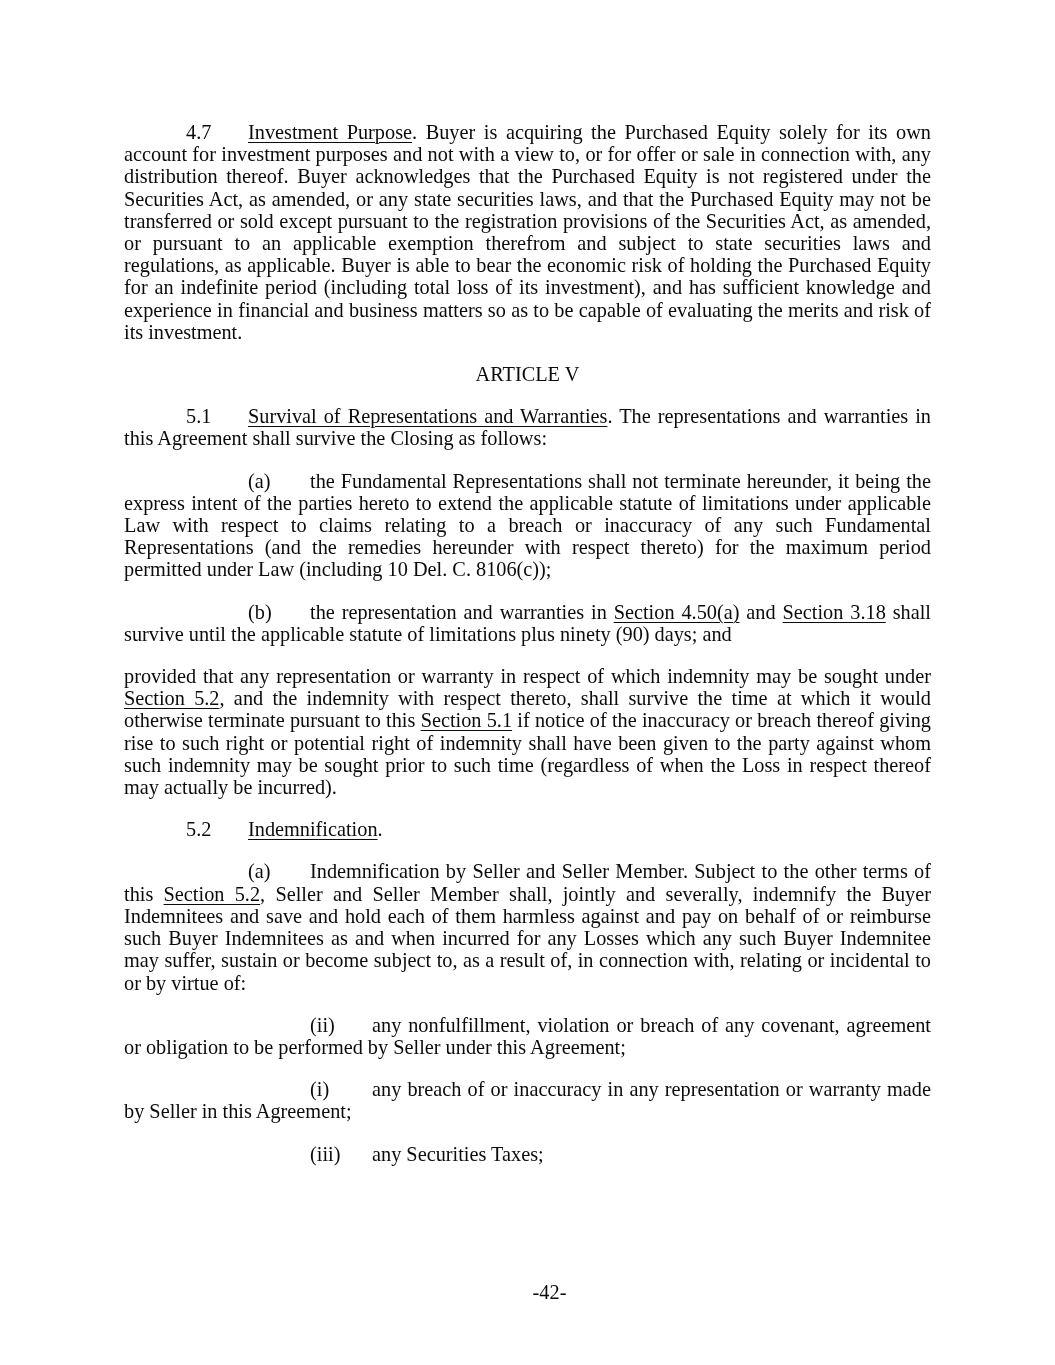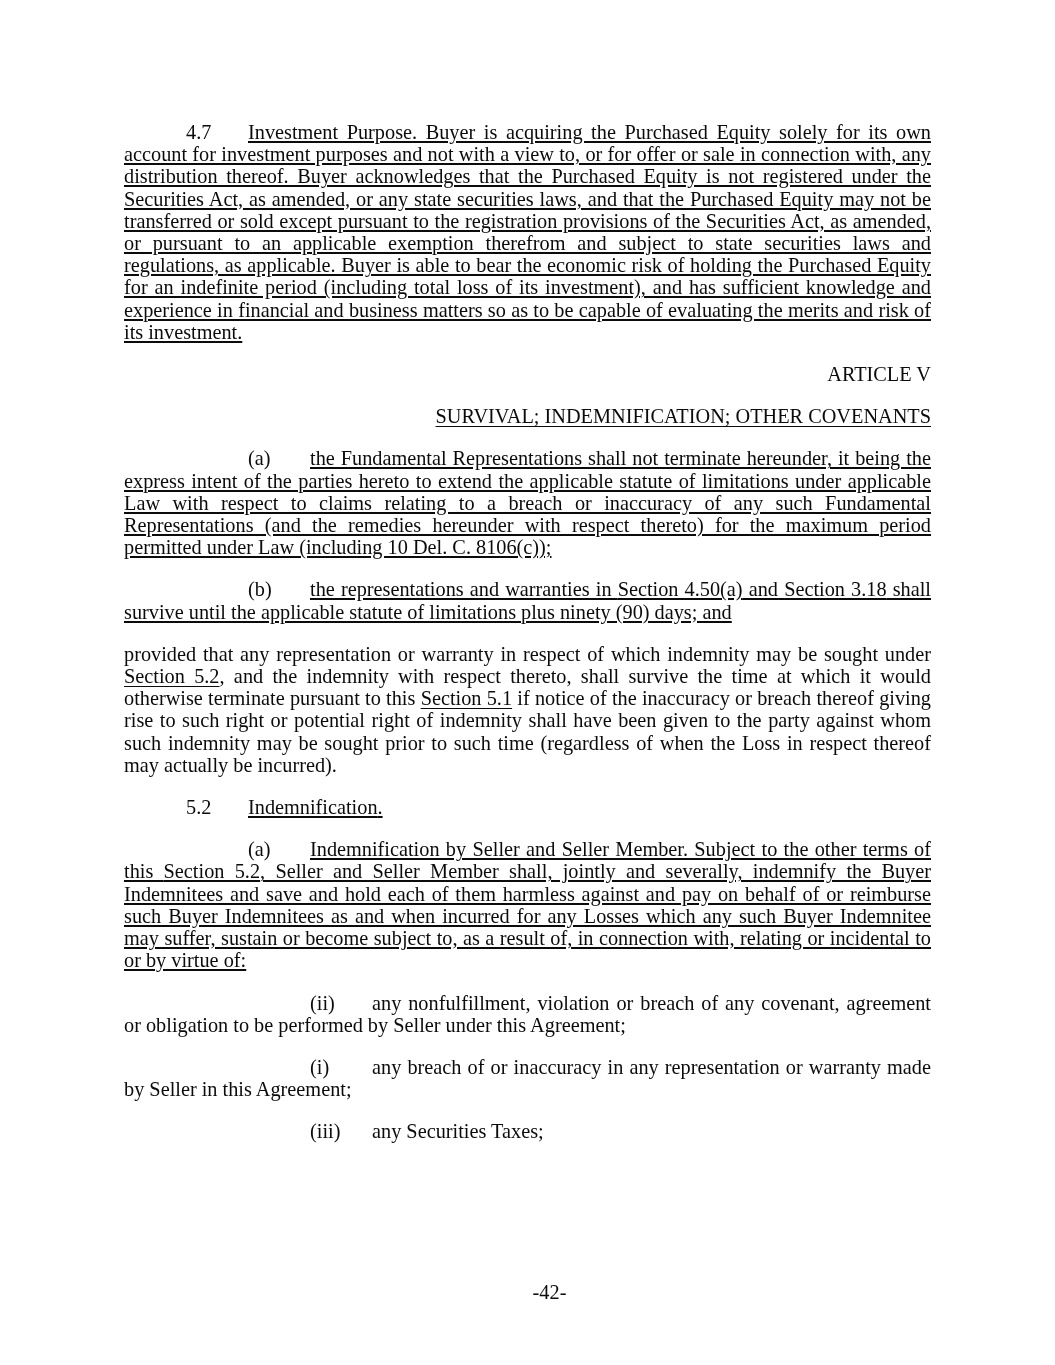--- a/index.html
+++ b/index.html
@@ -21,25 +21,25 @@
     left: 124px;
     width: 807px;
     font-size: 20.3px;
     line-height: 22.2px;
     text-align: justify;
   }
   p.para {
     margin: 0 0 20px 0;
     padding: 0;
   }
-  .ind1 { text-indent: 62px; text-decoration: underline; }
-  .ind2 { text-indent: 124px; text-decoration: underline; }
+  .ind1 { text-indent: 62px; }
+  .ind2 { text-indent: 124px; }
   .ind3 { text-indent: 186px; }
   .center {
-    text-align: right;
+    text-align: center;
     text-indent: 0;
   }
   .u {
     text-decoration: underline;
     text-underline-offset: 2.5px;
     text-decoration-thickness: 1.2px;
   }
   .tabnum {
     display: inline-block;
     width: 62px;
@@ -58,26 +58,26 @@
 </style>
 </head>
 <body>
 
 <div class="page-content">
 
   <p class="para ind1"><span class="tabnum">4.7</span><span class="u">Investment Purpose</span><span>. Buyer is acquiring the Purchased Equity solely for its own account for investment purposes and not with a view to, or for offer or sale in connection with, any distribution thereof. Buyer acknowledges that the Purchased Equity is not registered under the Securities Act, as amended, or any state securities laws, and that the Purchased Equity may not be transferred or sold except pursuant to the registration provisions of the Securities Act, as amended, or pursuant to an applicable exemption therefrom and subject to state securities laws and regulations, as applicable. Buyer is able to bear the economic risk of holding the Purchased Equity for an indefinite period (including total loss of its investment), and has sufficient knowledge and experience in financial and business matters so as to be capable of evaluating the merits and risk of its investment.</span></p>
 
   <p class="para center">ARTICLE V</p>
 
-  <p class="para center u-wrap"><span class="u">SURVIVAL; INDEMNIFICATION; OTHER COVENANTS</span></p>
 
+  <p class="para ind1"><span class="tabnum">5.1</span><span class="u">Survival of Representations and Warranties</span><span>. The representations and warranties in this Agreement shall survive the Closing as follows:</span></p>
 
   <p class="para ind2"><span class="tabnum">(a)</span><span>the Fundamental Representations shall not terminate hereunder, it being the express intent of the parties hereto to extend the applicable statute of limitations under applicable Law with respect to claims relating to a breach or inaccuracy of any such Fundamental Representations (and the remedies hereunder with respect thereto) for the maximum period permitted under Law (including 10 Del. C. 8106(c));</span></p>
 
-  <p class="para ind2"><span class="tabnum">(b)</span><span>the representations and warranties in </span><span class="u">Section 4.50(a)</span><span> and </span><span class="u">Section 3.18</span><span> shall survive until the applicable statute of limitations plus ninety (90) days; and</span></p>
+  <p class="para ind2"><span class="tabnum">(b)</span><span>the representation and warranties in </span><span class="u">Section 4.50(a)</span><span> and </span><span class="u">Section 3.18</span><span> shall survive until the applicable statute of limitations plus ninety (90) days; and</span></p>
 
 
   <p class="para"><span>provided that any representation or warranty in respect of which indemnity may be sought under </span><span class="u">Section 5.2</span><span>, and the indemnity with respect thereto, shall survive the time at which it would otherwise terminate pursuant to this </span><span class="u">Section 5.1</span><span> if notice of the inaccuracy or breach thereof giving rise to such right or potential right of indemnity shall have been given to the party against whom such indemnity may be sought prior to such time (regardless of when the Loss in respect thereof may actually be incurred).</span></p>
 
   <p class="para ind1"><span class="tabnum">5.2</span><span class="u">Indemnification</span><span>.</span></p>
 
   <p class="para ind2"><span class="tabnum">(a)</span><span>Indemnification by Seller and Seller Member. Subject to the other terms of this </span><span class="u">Section 5.2</span><span>, Seller and Seller Member shall, jointly and severally, indemnify the Buyer Indemnitees and save and hold each of them harmless against and pay on behalf of or reimburse such Buyer Indemnitees as and when incurred for any Losses which any such Buyer Indemnitee may suffer, sustain or become subject to, as a result of, in connection with, relating or incidental to or by virtue of:</span></p>
 
   <p class="para ind3"><span class="tabnum">(ii)</span><span>any nonfulfillment, violation or breach of any covenant, agreement or obligation to be performed by Seller under this Agreement;</span></p>
 

